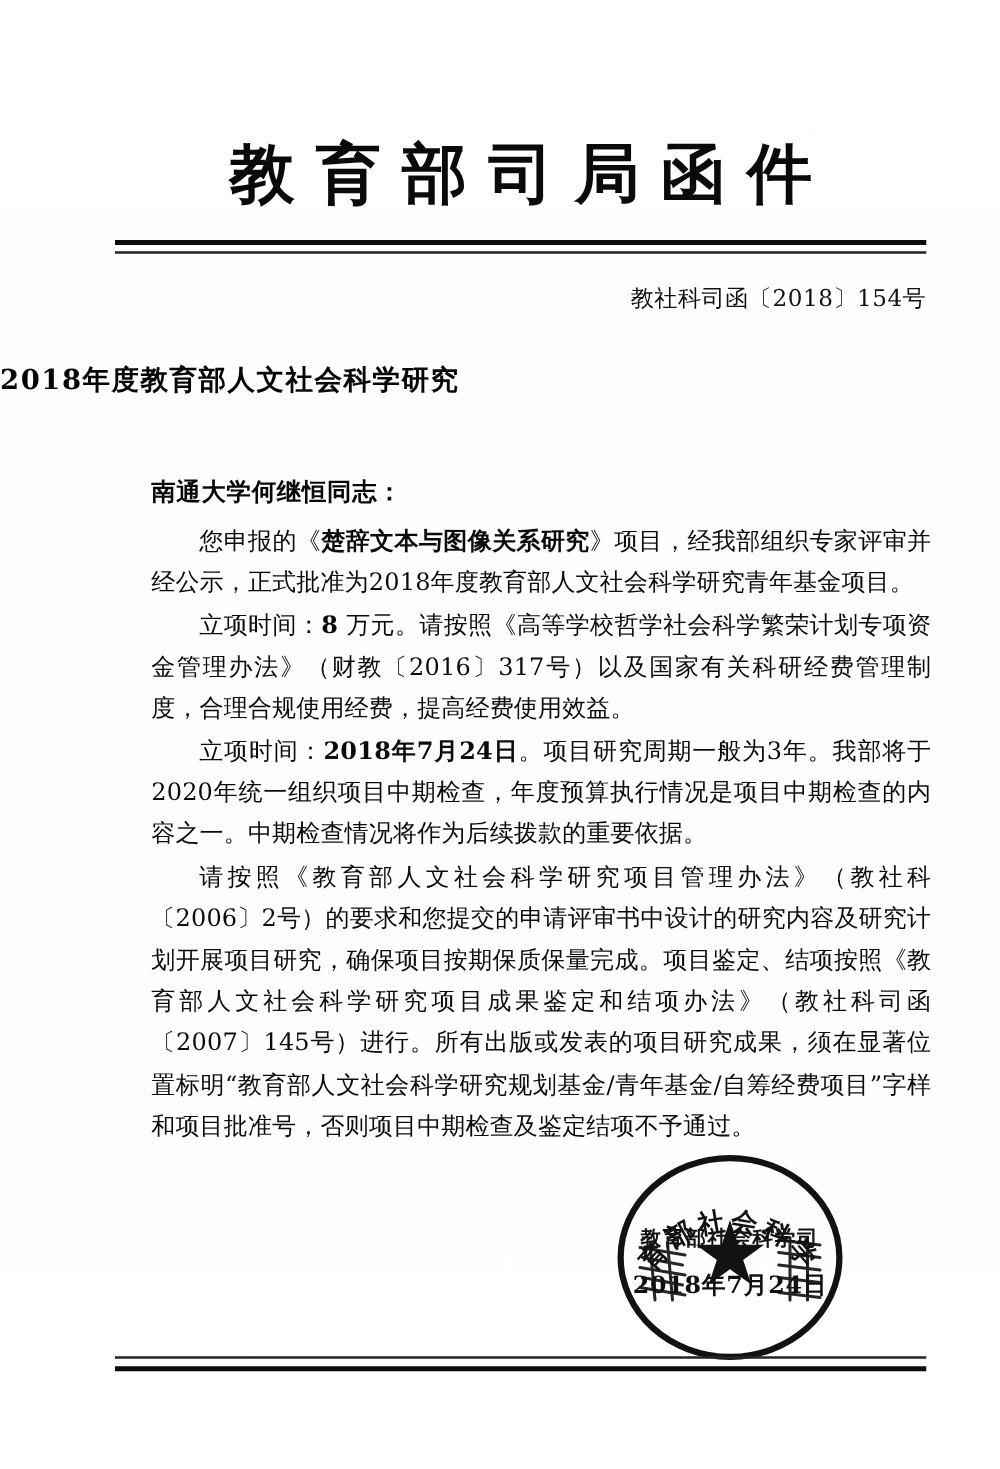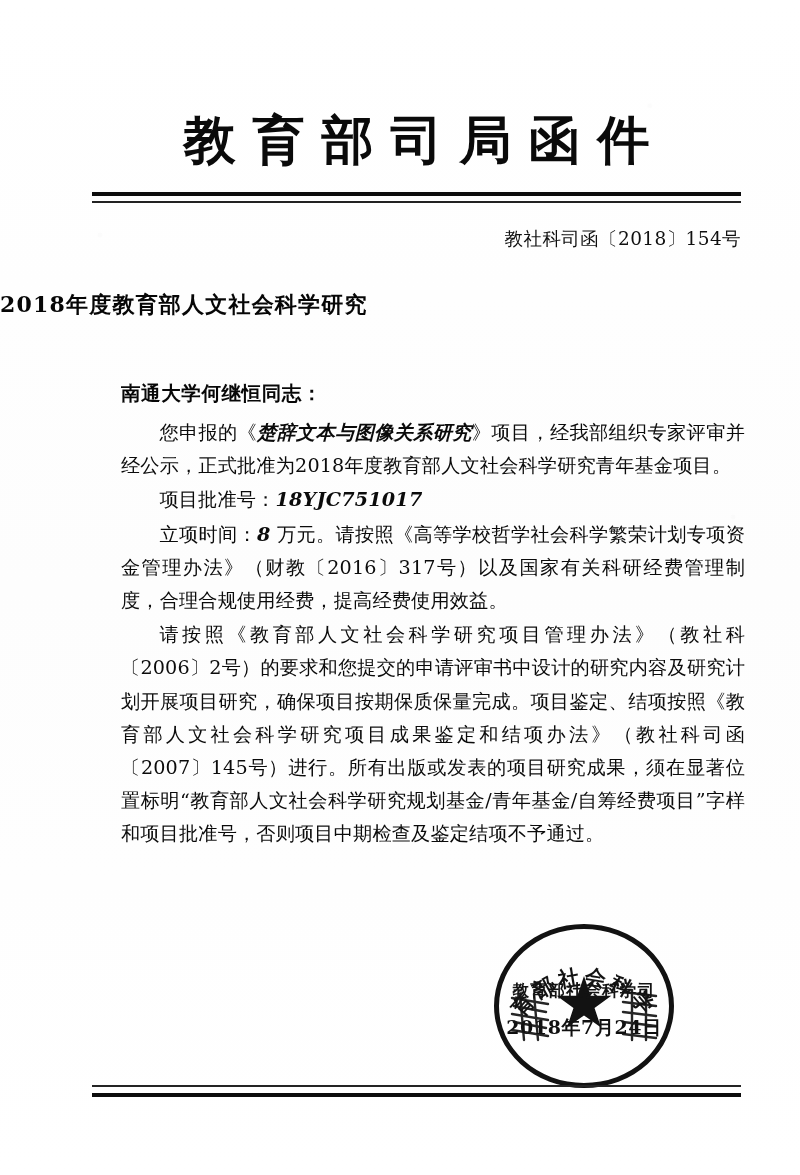--- a/index.html
+++ b/index.html
@@ -118,21 +118,20 @@
     color: #0b0b0b;
     text-align: justify;
     text-justify: inter-ideograph;
     text-indent: 2em;
     letter-spacing: 0.15px;
     margin: 0 0 1px 0;
   }
   .para b,
   .salutation b {
     font-weight: 700;
-    font-style: italic;
   }
   .bold-num {
     font-weight: 700;
     letter-spacing: 0.2px;
   }
 
   
   .seal {
     position: absolute;
     left: 494px;
@@ -250,24 +249,24 @@
   <div class="title-block">
     <div class="title-line">2018年度教育部人文社会科学研究</div>
   </div>
 
   <div class="body-block">
 
     <div class="salutation"><span>南通大学何继恒同志：</span></div>
 
     <p class="para"><span>您申报的《</span><b>楚辞文本与图像关系研究</b><span>》项目，经我部组织专家评审并经公示，正式批准为2018年度教育部人文社会科学研究青年基金项目。</span></p>
 
-    <p class="para"><span>项目批准号：</span><b class="bold-num">18YJC751017</b></p>
 
     <p class="para"><span>立项时间：</span><b class="bold-num">8</b><span> 万元。请按照《高等学校哲学社会科学繁荣计划专项资金管理办法》（财教〔2016〕317号）以及国家有关科研经费管理制度，合理合规使用经费，提高经费使用效益。</span></p>
 
+    <p class="para"><span>立项时间：</span><b class="bold-num">2018年7月24日</b><span>。项目研究周期一般为3年。我部将于2020年统一组织项目中期检查，年度预算执行情况是项目中期检查的内容之一。中期检查情况将作为后续拨款的重要依据。</span></p>
 
     <p class="para">请按照《教育部人文社会科学研究项目管理办法》（教社科〔2006〕2号）的要求和您提交的申请评审书中设计的研究内容及研究计划开展项目研究，确保项目按期保质保量完成。项目鉴定、结项按照《教育部人文社会科学研究项目成果鉴定和结项办法》（教社科司函〔2007〕145号）进行。所有出版或发表的项目研究成果，须在显著位置标明“教育部人文社会科学研究规划基金/青年基金/自筹经费项目”字样和项目批准号，否则项目中期检查及鉴定结项不予通过。</p>
   </div>
 
   <div class="seal">
     <div class="seal-ring"></div>
 
     <svg class="seal-arc" viewBox="0 0 180 164">
       <defs>
         <path id="arcpath" d="M 24,104 A 70,66 0 0 1 156,104" fill="none"></path>

